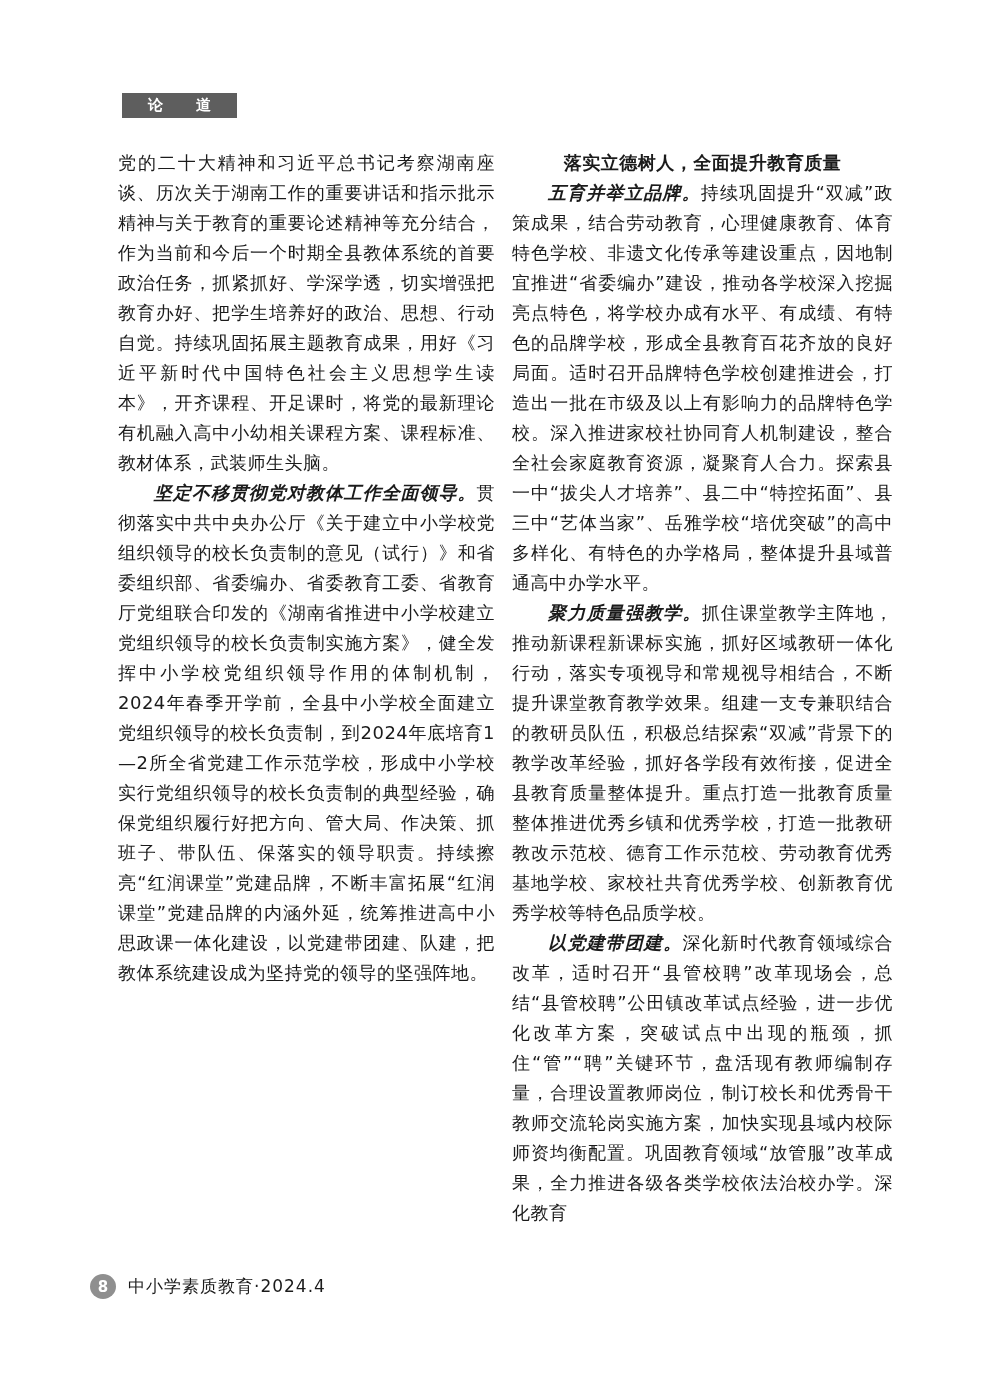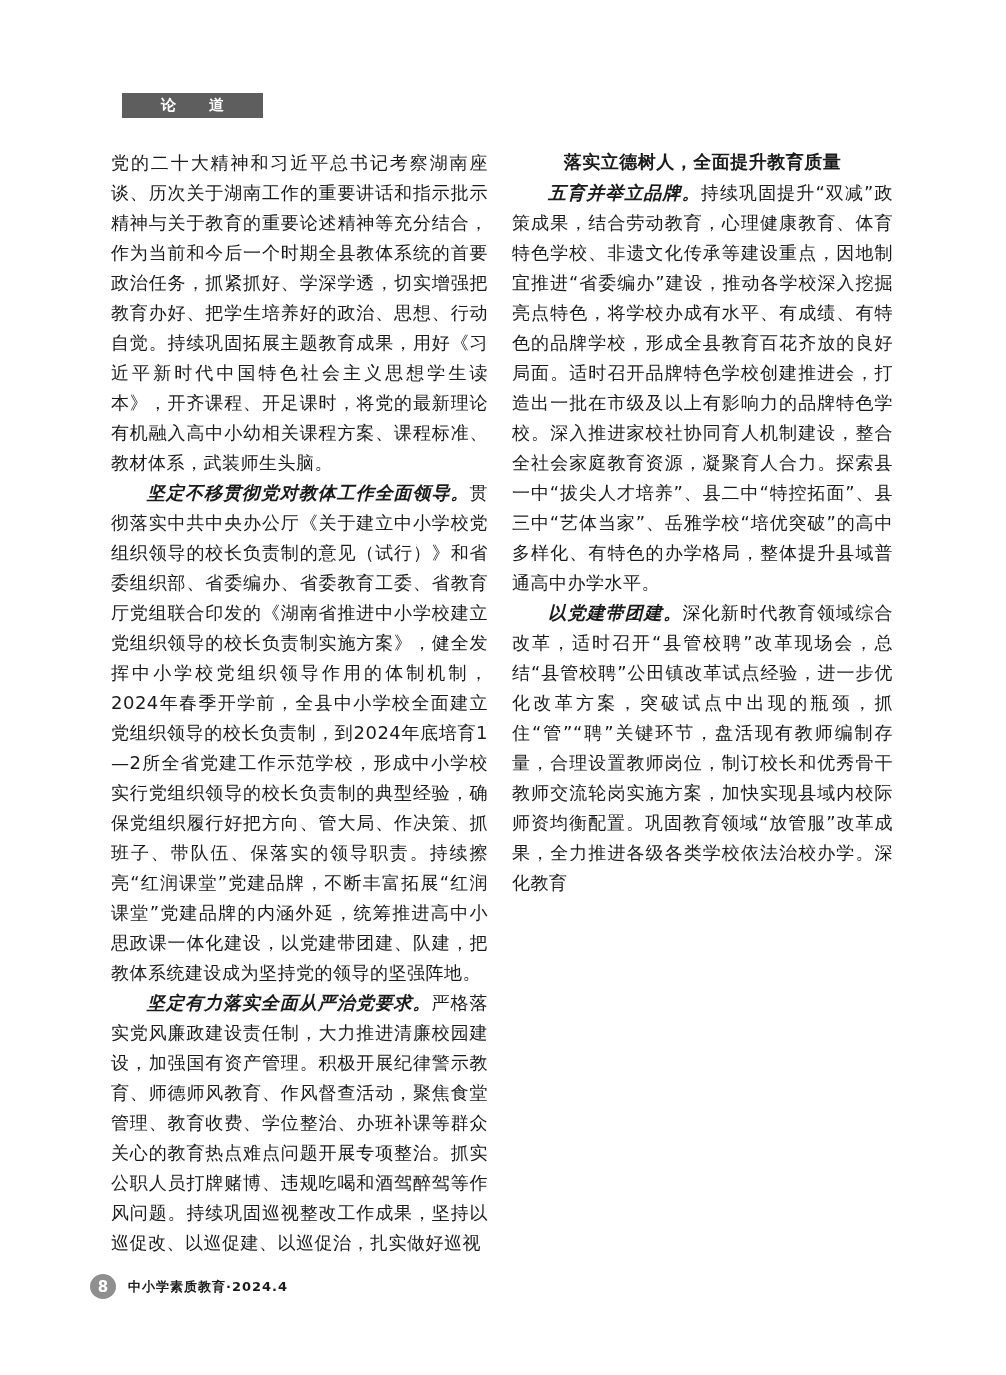--- a/index.html
+++ b/index.html
@@ -10,51 +10,50 @@
     margin: 0 auto;
     background: #ffffff;
     font-family: "DejaVu Sans", "Liberation Sans", sans-serif;
     color: #1b1b1b;
     overflow: hidden;
   }
   .badge {
     position: absolute;
     left: 122px;
     top: 93px;
-    width: 141px;
+    width: 115px;
     height: 25px;
     background: #5e5e5e;
     color: #ffffff;
     font-weight: bold;
     font-size: 15px;
     letter-spacing: 14px;
     text-indent: 14px;
     display: flex;
     align-items: center;
     justify-content: center;
   }
   .col {
     position: absolute;
     top: 148px;
     font-size: 18px;
     line-height: 30px;
     text-align: justify;
     text-justify: inter-ideograph;
     letter-spacing: 0.5px;
   }
-  .col-left  { left: 111px; width: 377px; }
+  .col-left  { left: 118px; width: 377px; }
   .col-right { left: 512px; width: 381px; }
   .col p { margin: 0; }
   p.indent { text-indent: 2em; }
   .lead { font-weight: bold; font-style: italic; margin-top: 48px; }
   .section-heading {
     text-align: center;
     font-weight: bold;
     margin: 16px 0;
-    font-family: Liberation Mono, monospace;
   }
   .footer {
     position: absolute;
     left: 90px;
     top: 1274px;
     display: flex;
     align-items: center;
     gap: 12px;
   }
   .page-num {
@@ -63,47 +62,47 @@
     border-radius: 50%;
     background: #8f8f8f;
     color: #ffffff;
     font-weight: bold;
     font-size: 15px;
     display: flex;
     align-items: center;
     justify-content: center;
   }
   .journal {
-    font-weight: bold;
-    font-size: 13px;
+    font-weight: normal;
+    font-size: 17px;
     letter-spacing: 1px;
     color: #1b1b1b;
   }
 </style>
 </head>
 <body>
 
 <div class="page">
 
   <div class="badge">论 道</div>
 
   <div class="col col-left">
     <p><span>党的二十大精神和习近平总书记考察湖南座谈、历次关于湖南工作的重要讲话和指示批示精神与关于教育的重要论述精神等充分结合，作为当前和今后一个时期全县教体系统的首要政治任务，抓紧抓好、学深学透，切实增强把教育办好、把学生培养好的政治、思想、行动自觉。持续巩固拓展主题教育成果，用好《习近平新时代中国特色社会主义思想学生读本》，开齐课程、开足课时，将党的最新理论有机融入高中小幼相关课程方案、课程标准、教材体系，武装师生头脑。</span></p>
 
     <p class="indent"><span class="lead">坚定不移贯彻党对教体工作全面领导。</span><span>贯彻落实中共中央办公厅《关于建立中小学校党组织领导的校长负责制的意见（试行）》和省委组织部、省委编办、省委教育工委、省教育厅党组联合印发的《湖南省推进中小学校建立党组织领导的校长负责制实施方案》，健全发挥中小学校党组织领导作用的体制机制，2024年春季开学前，全县中小学校全面建立党组织领导的校长负责制，到2024年底培育1—2所全省党建工作示范学校，形成中小学校实行党组织领导的校长负责制的典型经验，确保党组织履行好把方向、管大局、作决策、抓班子、带队伍、保落实的领导职责。持续擦亮“红润课堂”党建品牌，不断丰富拓展“红润课堂”党建品牌的内涵外延，统筹推进高中小思政课一体化建设，以党建带团建、队建，把教体系统建设成为坚持党的领导的坚强阵地。</span></p>
 
-    <p class="indent"><span class="lead">坚定有力落实全面从严治党要求。</span><span>严格落实党风廉政建设责任制，大力推进清廉校园建设，加强国有资产管理。积极开展纪律警示教育、师德师风教育、作风督查活动，聚焦食堂管理、教育收费、学位整治、办班补课等群众关心的教育热点难点问题开展专项整治。抓实公职人员打牌赌博、违规吃喝和酒驾醉驾等作风问题。持续巩固巡视整改工作成果，坚持以巡促改、以巡促建、以巡促治，扎实做好巡视</span></p>
   </div>
 
   <div class="col col-right">
 
     <p class="section-heading">落实立德树人，全面提升教育质量</p>
 
     <p class="indent"><span class="lead">五育并举立品牌。</span><span>持续巩固提升“双减”政策成果，结合劳动教育，心理健康教育、体育特色学校、非遗文化传承等建设重点，因地制宜推进“省委编办”建设，推动各学校深入挖掘亮点特色，将学校办成有水平、有成绩、有特色的品牌学校，形成全县教育百花齐放的良好局面。适时召开品牌特色学校创建推进会，打造出一批在市级及以上有影响力的品牌特色学校。深入推进家校社协同育人机制建设，整合全社会家庭教育资源，凝聚育人合力。探索县一中“拔尖人才培养”、县二中“特控拓面”、县三中“艺体当家”、岳雅学校“培优突破”的高中多样化、有特色的办学格局，整体提升县域普通高中办学水平。</span></p>
 
+    <p class="indent"><span class="lead">聚力质量强教学。</span><span>抓住课堂教学主阵地，推动新课程新课标实施，抓好区域教研一体化行动，落实专项视导和常规视导相结合，不断提升课堂教育教学效果。组建一支专兼职结合的教研员队伍，积极总结探索“双减”背景下的教学改革经验，抓好各学段有效衔接，促进全县教育质量整体提升。重点打造一批教育质量整体推进优秀乡镇和优秀学校，打造一批教研教改示范校、德育工作示范校、劳动教育优秀基地学校、家校社共育优秀学校、创新教育优秀学校等特色品质学校。</span></p>
 
     <p class="indent"><span class="lead">以党建带团建。</span><span>深化新时代教育领域综合改革，适时召开“县管校聘”改革现场会，总结“县管校聘”公田镇改革试点经验，进一步优化改革方案，突破试点中出现的瓶颈，抓住“管”“聘”关键环节，盘活现有教师编制存量，合理设置教师岗位，制订校长和优秀骨干教师交流轮岗实施方案，加快实现县域内校际师资均衡配置。巩固教育领域“放管服”改革成果，全力推进各级各类学校依法治校办学。深化教育</span></p>
   </div>
 
   <div class="footer">
     <div class="page-num">8</div>
     <div class="journal">中小学素质教育·2024.4</div>
   </div>
 
 </div>

